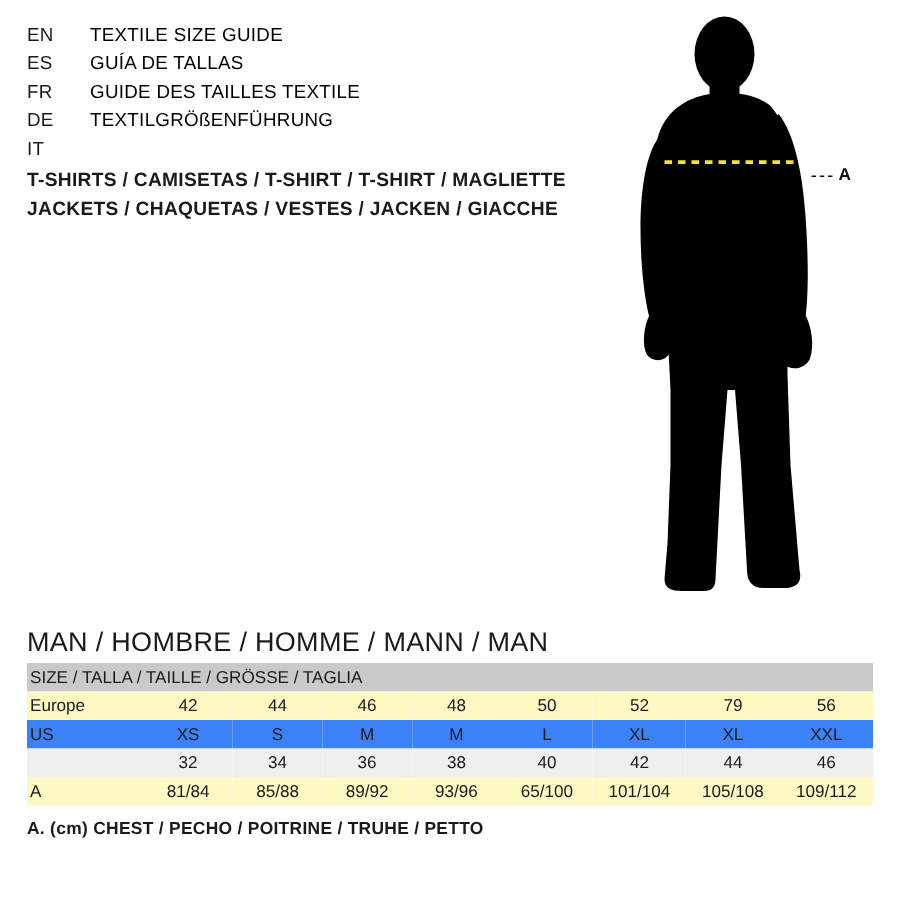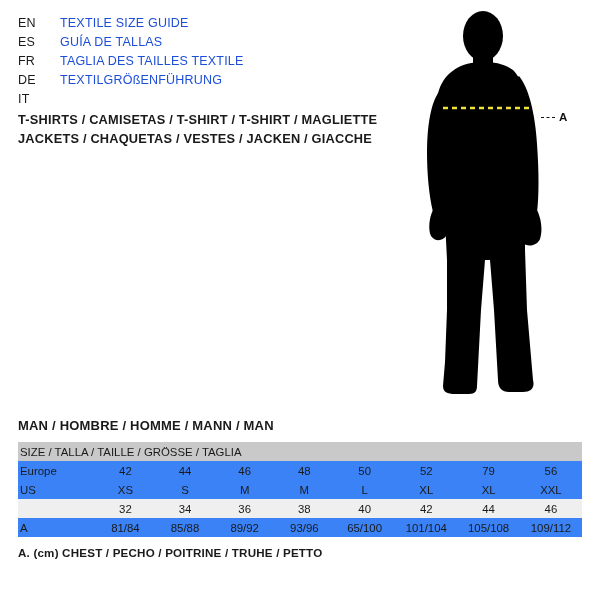--- a/index.html
+++ b/index.html
@@ -34,21 +34,21 @@
     height: 19px;
     font-size: 12.5px;
     letter-spacing: 0.2px;
   }
   .lang-code {
     width: 42px;
     flex: 0 0 42px;
     color: #1a1a1a;
   }
   .lang-text {
-    color: #1d4ed8;
+    color: #000000;
     white-space: nowrap;
   }
 
   
   .cat-block {
     position: absolute;
     left: 18px;
     top: 110px;
     width: 400px;
   }
@@ -86,22 +86,22 @@
     width: 14px;
     height: 0;
     border-top: 1.5px dashed #111;
   }
 
   
   .man-title {
     position: absolute;
     left: 18px;
     top: 418px;
-    font-size: 13px;
-    font-weight: bold;
+    font-size: 18px;
+    font-weight: normal;
     letter-spacing: 0.2px;
     white-space: nowrap;
     text-align: right;
   }
   table.size-table {
     position: absolute;
     left: 18px;
     top: 442px;
     width: 564px;
     border-collapse: collapse;
@@ -122,21 +122,21 @@
     width: 68px;
     text-align: center;
   }
   tr.header-row td {
     background: #c9c9c9;
     font-weight: normal;
     text-align: left;
     padding-left: 2px !important;
   }
   tr.shade td {
-    background: #3b82f6;
+    background: #fef9c3;
   }
   tr.plain td {
     background: #3b82f6;
   }
   tr.light td {
     background: #efefef;
   }
 
   .footnote {
     position: absolute;
@@ -157,21 +157,21 @@
     <div class="lang-row">
       <span class="lang-code">EN</span>
       <span class="lang-text">TEXTILE SIZE GUIDE</span>
     </div>
     <div class="lang-row">
       <span class="lang-code">ES</span>
       <span class="lang-text">GUÍA DE TALLAS</span>
     </div>
     <div class="lang-row">
       <span class="lang-code">FR</span>
-      <span class="lang-text">TAGLIA DES TAILLES TEXTILE</span>
+      <span class="lang-text">GUIDE DES TAILLES TEXTILE</span>
     </div>
     <div class="lang-row">
       <span class="lang-code">DE</span>
       <span class="lang-text">TEXTILGRÖßENFÜHRUNG</span>
     </div>
     <div class="lang-row">
       <span class="lang-code">IT</span>
     </div>
   </div>
 

